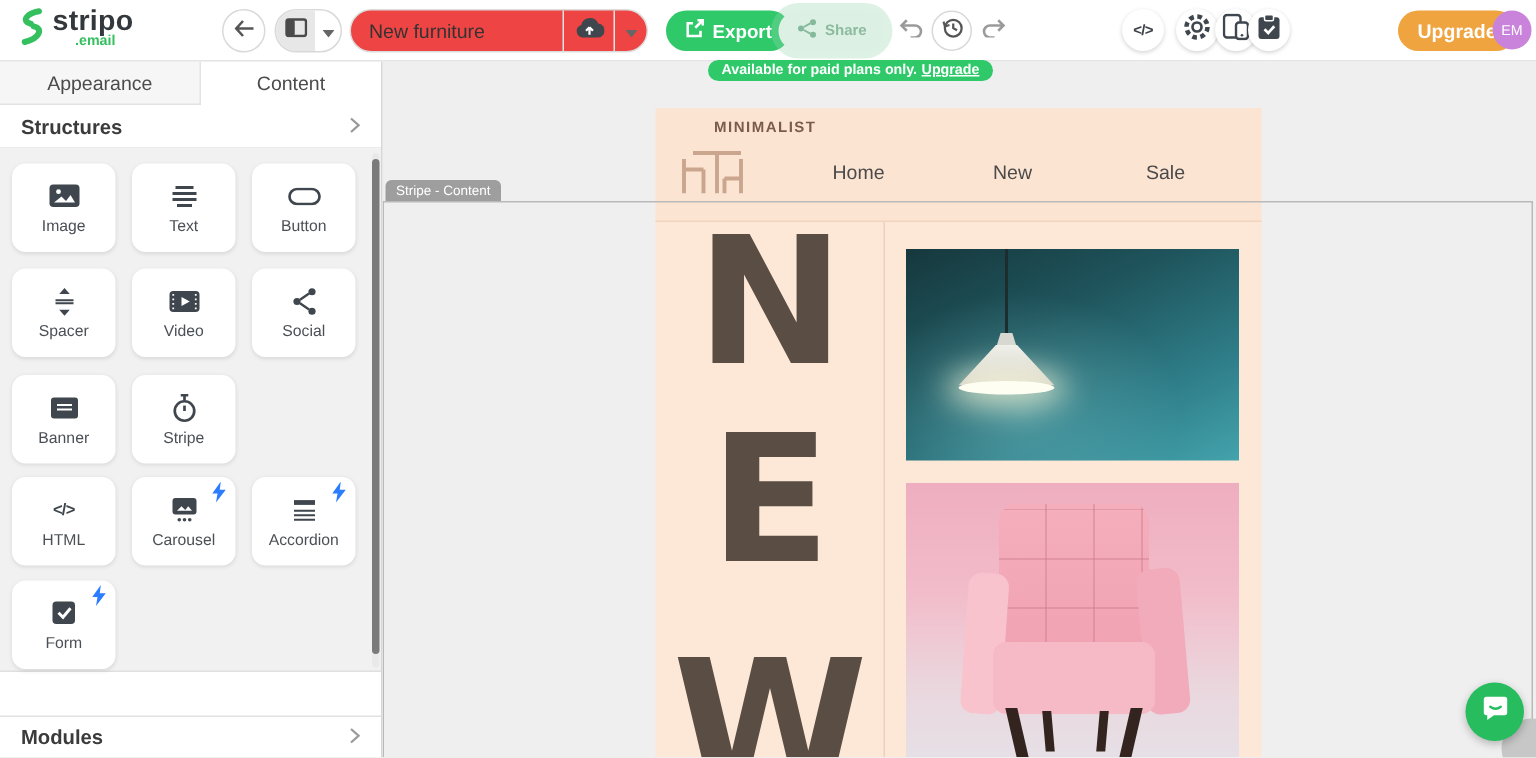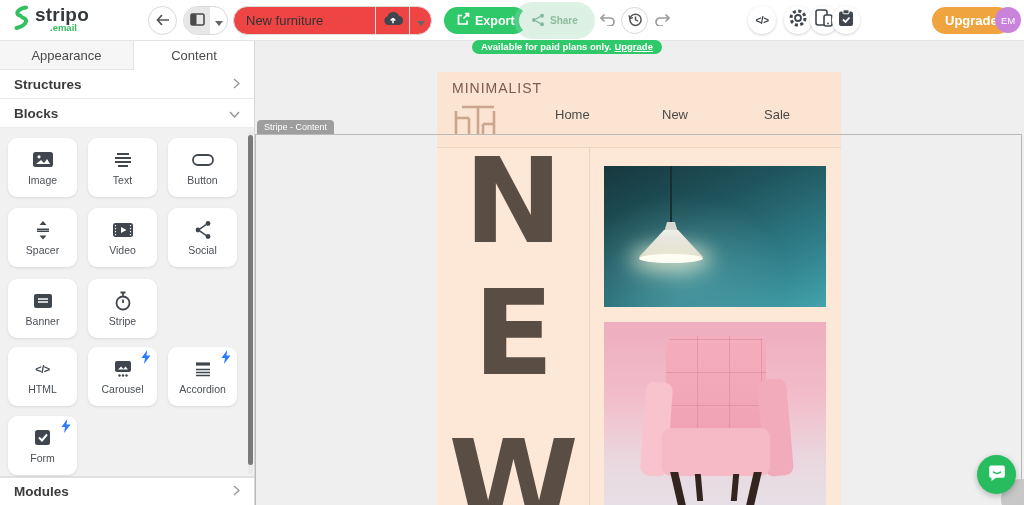--- a/index.html
+++ b/index.html
@@ -82,21 +82,21 @@
   
   .canvas { position:absolute; left:255px; top:41px; width:769px; height:464px; background:#efeff0; overflow:hidden; }
   .container-outline { position:absolute; left:0; top:93px; width:767px; height:371px;
                        border:1px solid #b9b9b9; border-bottom:none; pointer-events:none; z-index:5; }
   .structure-tag { position:absolute; left:2px; top:79px; height:14px; background:#9e9e9e; color:#fff;
                    font-size:9px; line-height:14px; padding:0 7px; border-radius:4px 4px 0 0; z-index:6; cursor:pointer; }
 
   .email { position:absolute; left:182px; top:31px; width:404px; height:433px; z-index:1; }
   .email-header { position:relative; height:76px; background:#fce4d2; border-bottom:1px solid #f0d4c0; }
   .brand-block { position:absolute; left:15px; top:8px; cursor:pointer; }
-  .brand-name { font-size:14px; font-weight:400; letter-spacing:1px; color:#7b5b49; }
+  .brand-name { font-size:10px; font-weight:700; letter-spacing:1px; color:#7b5b49;margin-left:24px; }
   .nav-item { position:absolute; top:35px; font-size:13px; color:#4a4a4a; cursor:pointer; }
   .nav-home { left:118px; } .nav-new { left:225px; } .nav-sale { left:327px; }
 
   .email-body { position:relative; height:357px; display:flex; background:#fde8d7; overflow:hidden; }
   .col-left { position:relative; width:153px; border-right:1px solid #edd0bd; }
   .col-right { position:relative; flex:1; }
   .letter { position:absolute; left:0; width:153px; text-align:center; font-size:118px; line-height:1;
             font-weight:700; color:#5a4d43; font-family:"DejaVu Sans", sans-serif; cursor:pointer; }
   .letter-n { top:-6px; } .letter-e { top:126px; } .letter-w { top:276px; }
 
@@ -308,28 +308,20 @@
       <div class="tab tab-content">
         <span>Content</span>
       </div>
     </div>
 
     <div class="section-row">
       <span>Structures</span>
       <span>
         <svg width="7" height="11">
             <path d="M1 1 L6 5.5 L1 10" stroke="#9a9a9a" stroke-width="1.5" fill="none"></path>
-          </svg>
-      </span>
-    </div>
-    <div class="section-row">
-      <span>Blocks</span>
-      <span>
-        <svg width="11" height="7">
-            <path d="M1 1 L5.5 6 L10 1" stroke="#9a9a9a" stroke-width="1.5" fill="none"></path>
           </svg>
       </span>
     </div>
 
     <div class="blocks-panel">
 
       <div class="block-card" style="left:8px;top:10px">
         <span class="bicon">
             <svg width="22" height="17">
               <rect x="1" y="1" width="20" height="15" rx="2.5" fill="#3f464d"></rect>

